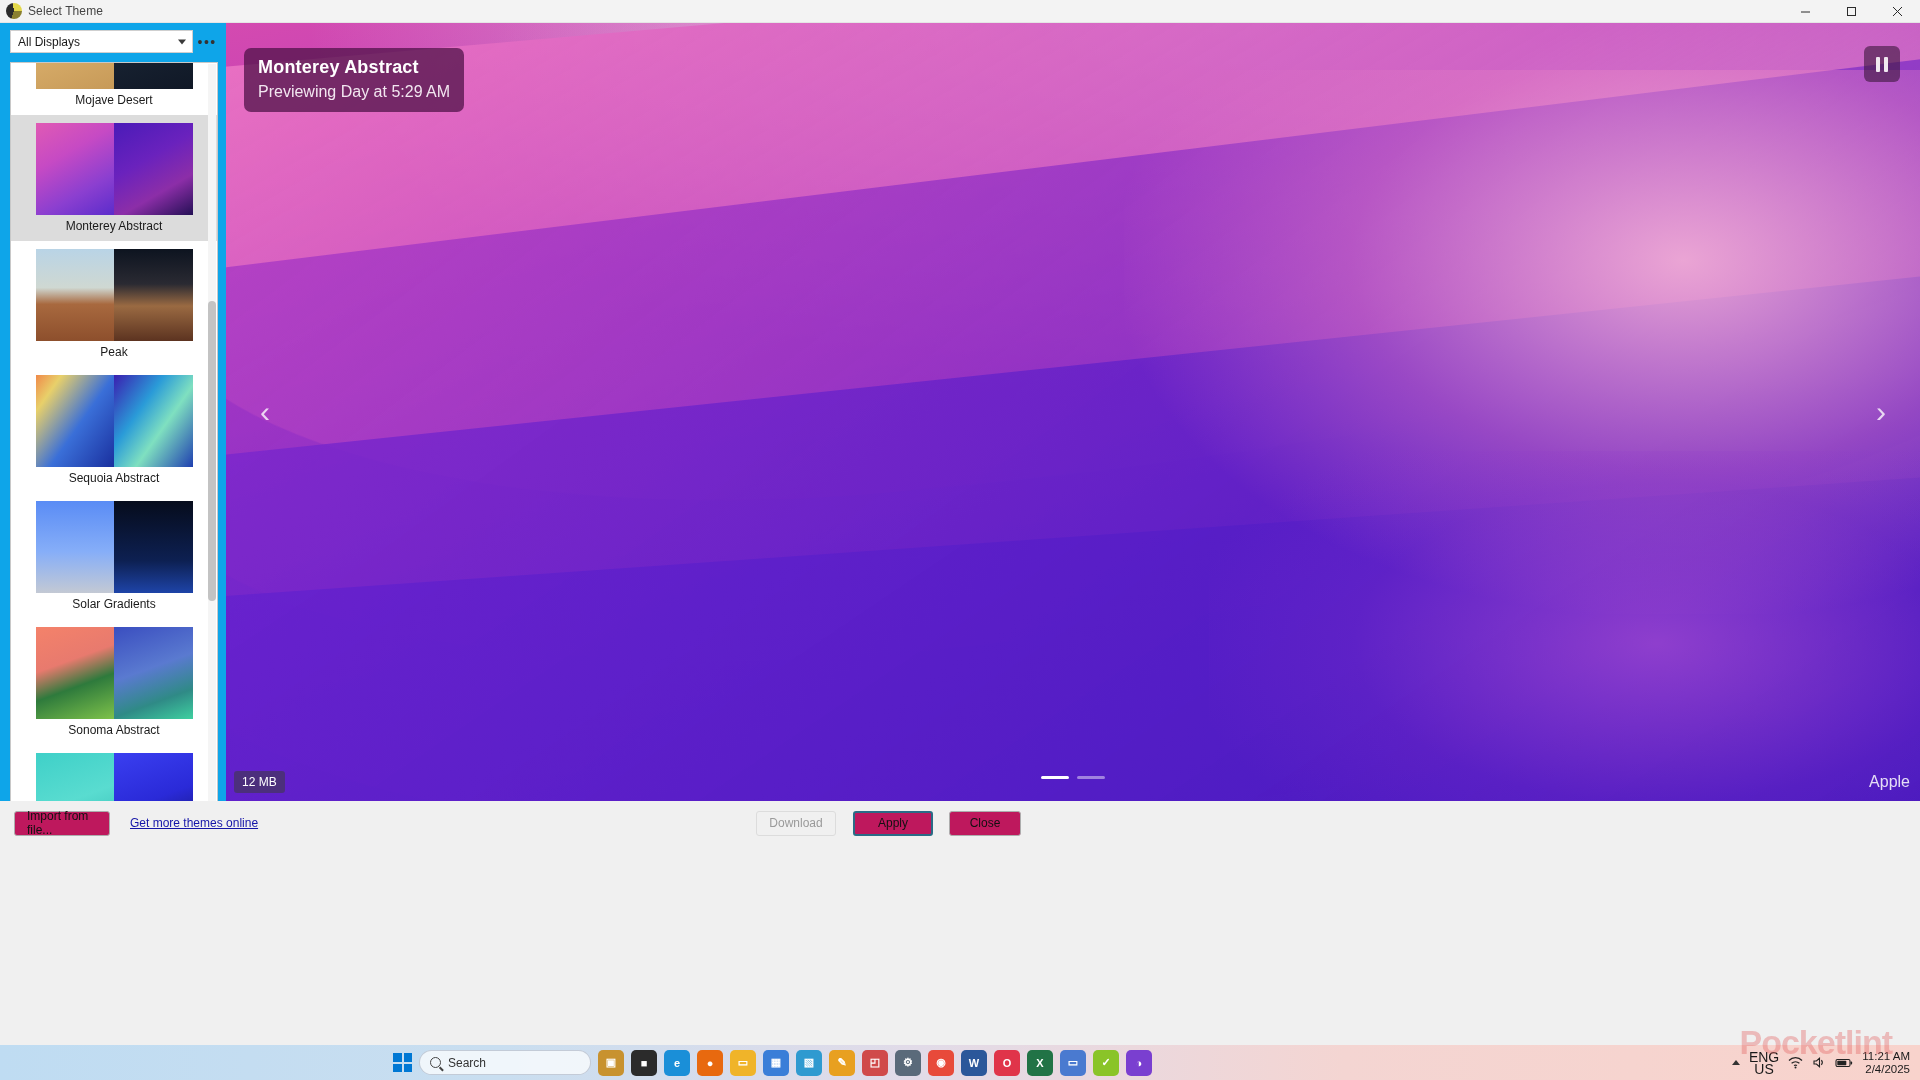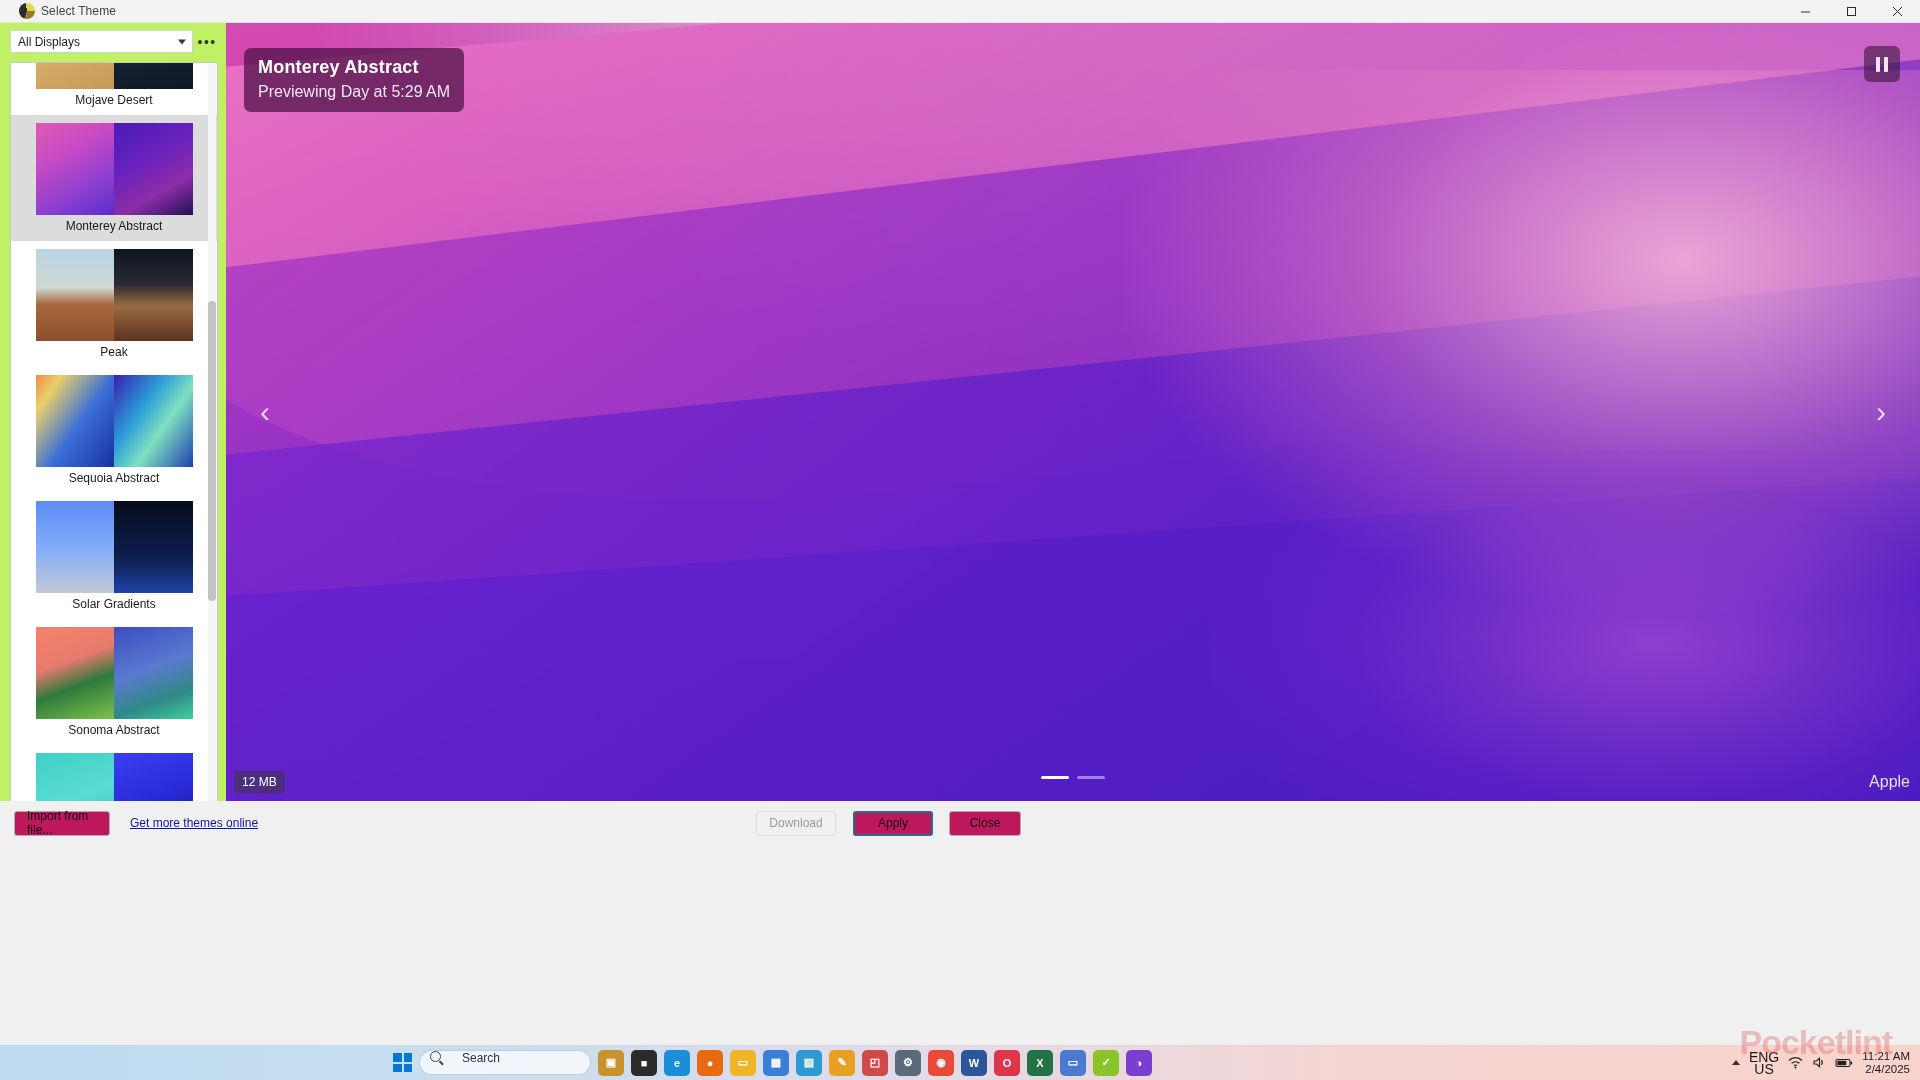--- a/index.html
+++ b/index.html
@@ -17,21 +17,20 @@
     background: #f0f0f0;
   }
 
   
   .titlebar {
     position: absolute; left: 0; top: 0;
     width: 1920px; height: 23px;
     background: #f3f3f3;
     display: flex; align-items: center;
     border-bottom: 1px solid #e5e5e5;
-    padding-left: 13px;
   }
   .tb-icon {
     width: 16px; height: 16px; margin-left: 6px; margin-right: 6px;
     border-radius: 50%;
     background: conic-gradient(from 200deg, #2b2b2b 0deg 150deg, #e3d84a 150deg 250deg, #8a8030 250deg 360deg);
     flex: none;
   }
   .tb-title {
     font-size: 12px; color: #444; letter-spacing: .1px;
   }
@@ -40,21 +39,21 @@
     width: 46px; height: 23px;
     display: flex; align-items: center; justify-content: center;
     font-size: 11px; color: #2b2b2b;
   }
   .tb-btn svg { display: block; }
 
   
   .left-panel {
     position: absolute; left: 0; top: 23px;
     width: 226px; height: 778px;
-    background: #bef264;
+    background: #0ea5e9;
   }
   .display-row {
     position: absolute; left: 10px; top: 7px;
     width: 208px; height: 23px;
     display: flex; align-items: center;
   }
   .display-select {
     width: 185px; height: 23px;
     background: #fff;
     border: 1px solid #cfcfcf;
@@ -286,21 +285,21 @@
     width: 19px; height: 19px;
     display: grid; grid-template-columns: 1fr 1fr; grid-template-rows: 1fr 1fr;
     gap: 2px;
   }
   .win-logo i { background: #0078d4; display: block; }
   .search-pill {
     width: 172px; height: 25px;
     background: rgba(255,255,255,.72);
     border: 1px solid rgba(140,150,170,.45);
     border-radius: 13px;
-    display: flex; align-items: flex-start; gap: 21px;
+    display: flex; align-items: center; gap: 7px;
     padding: 0 10px;
   }
   .search-pill .mag {
     width: 11px; height: 11px;
     border: 1.6px solid #444; border-radius: 50%;
     position: relative; flex: none;
   }
   .search-pill .mag::after {
     content: ''; position: absolute; right: -4px; bottom: -3px;
     width: 5px; height: 1.6px; background: #444;

